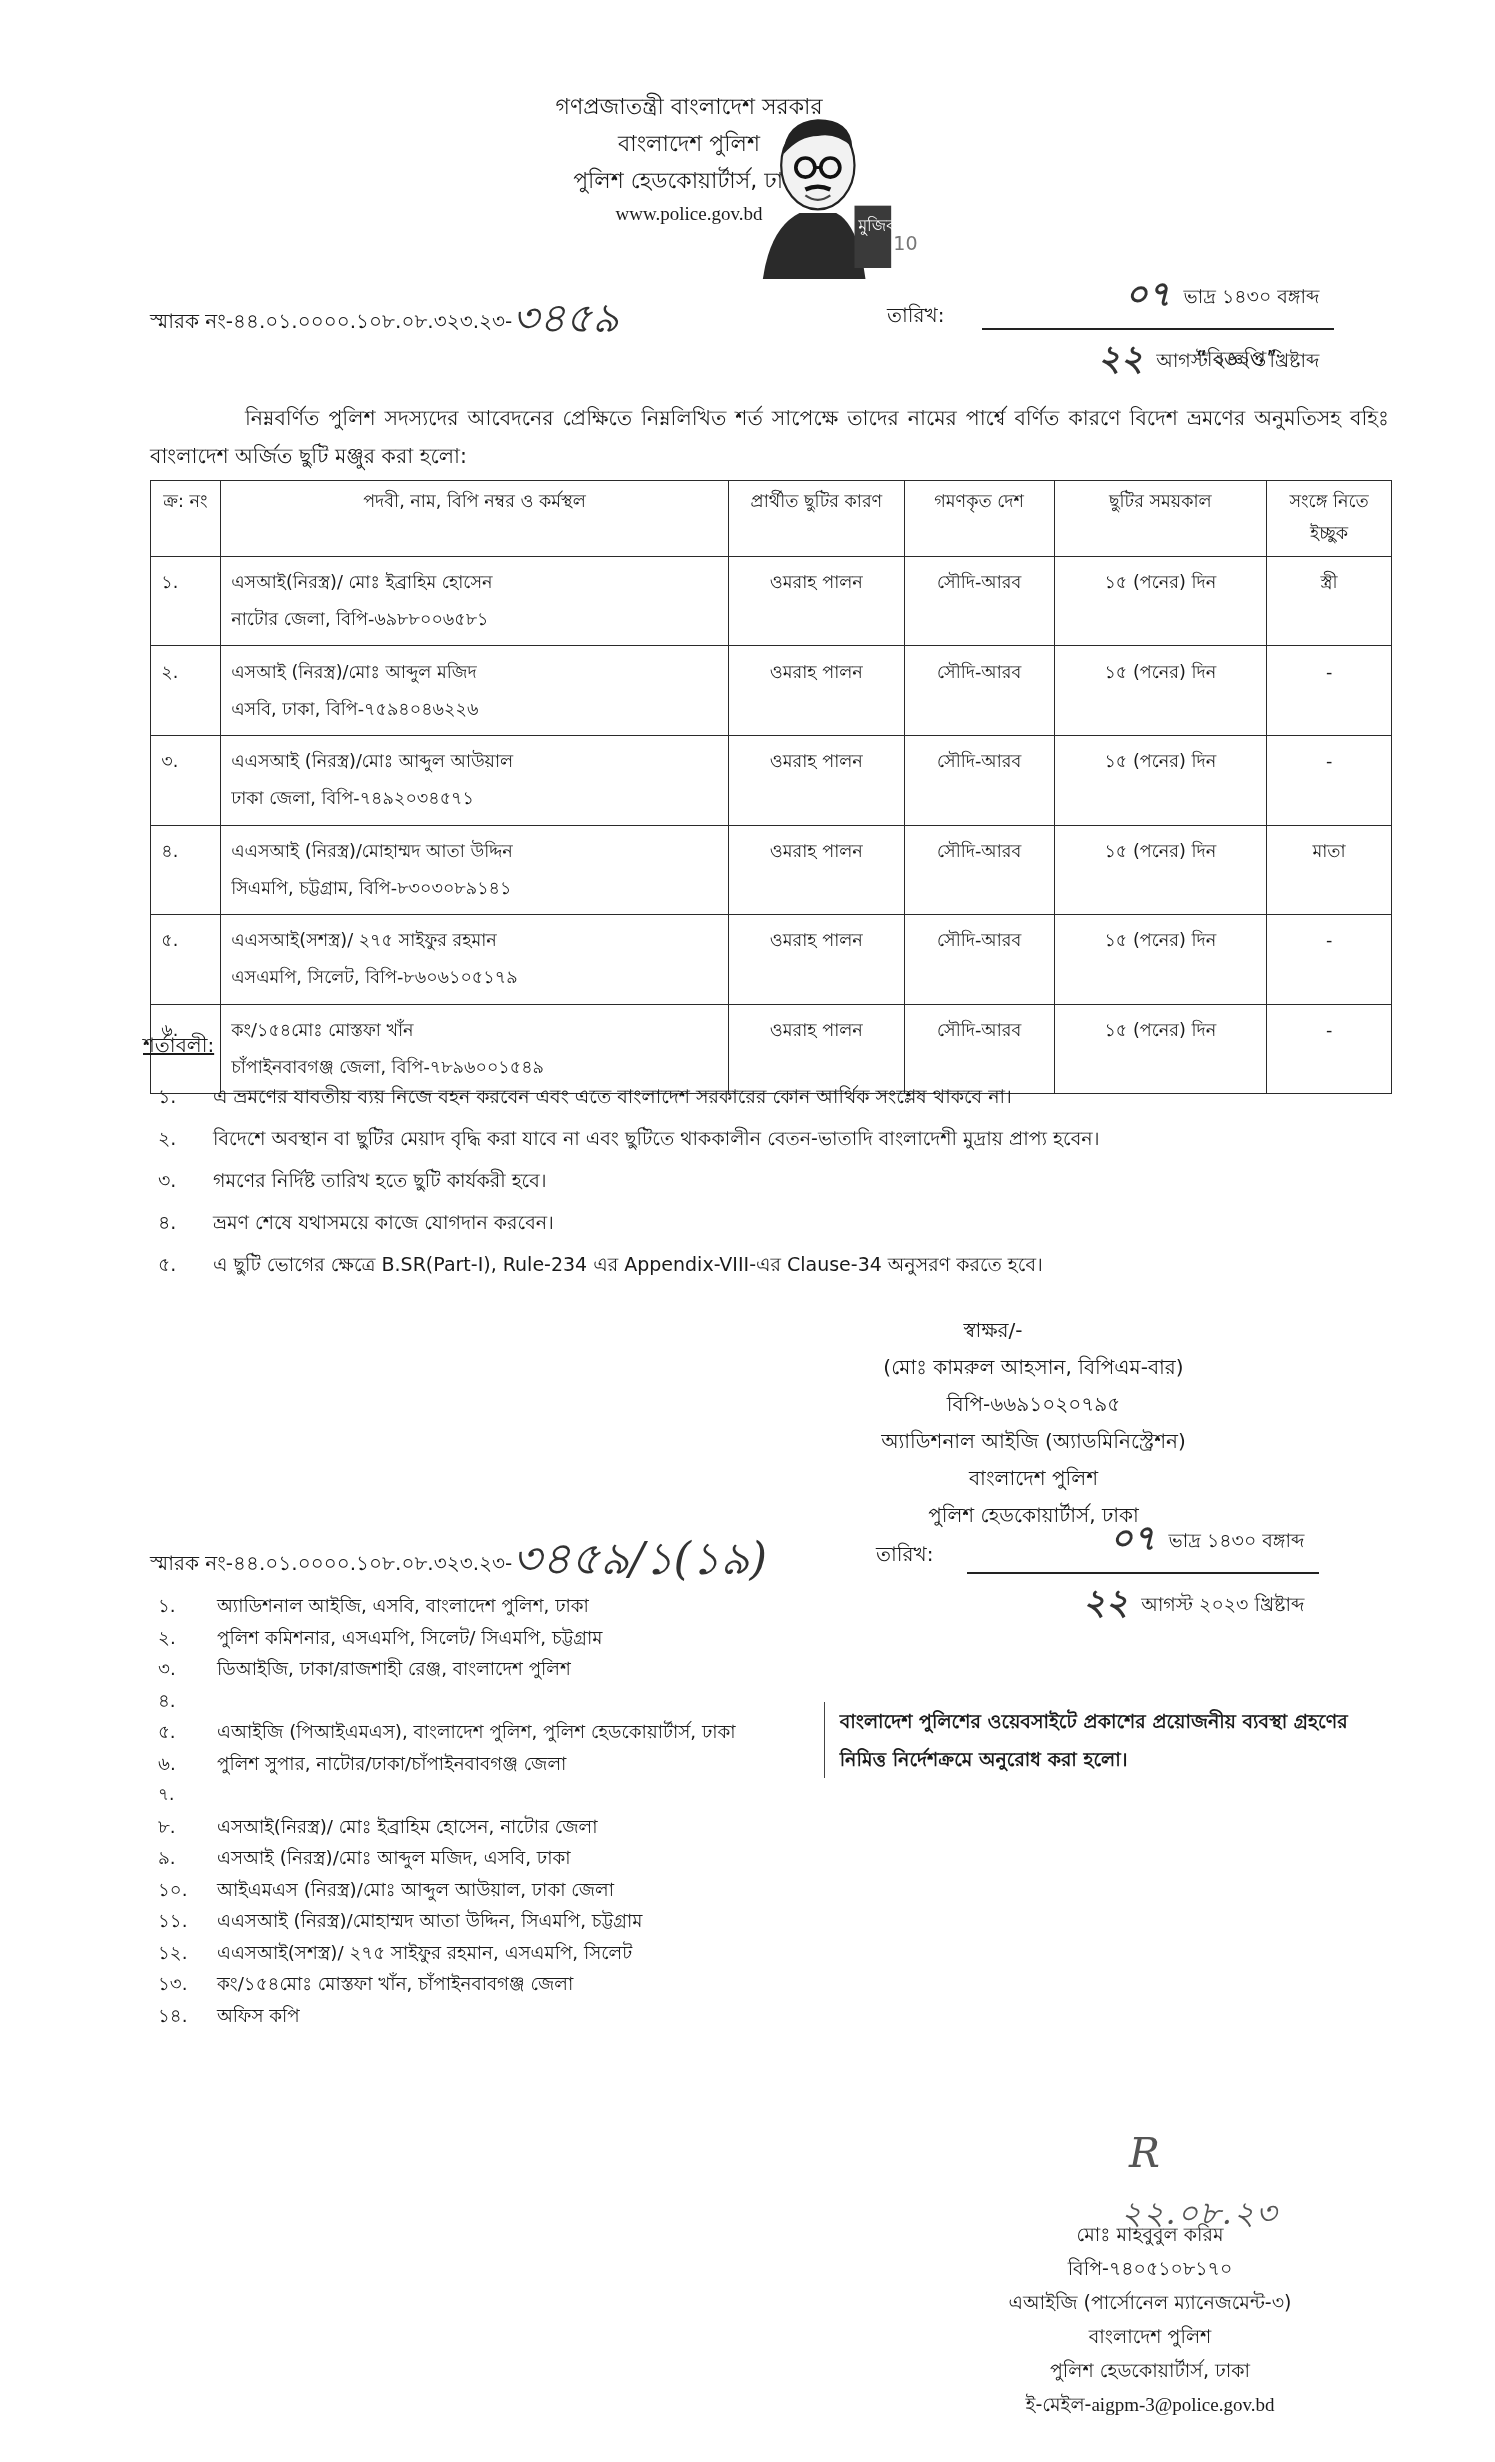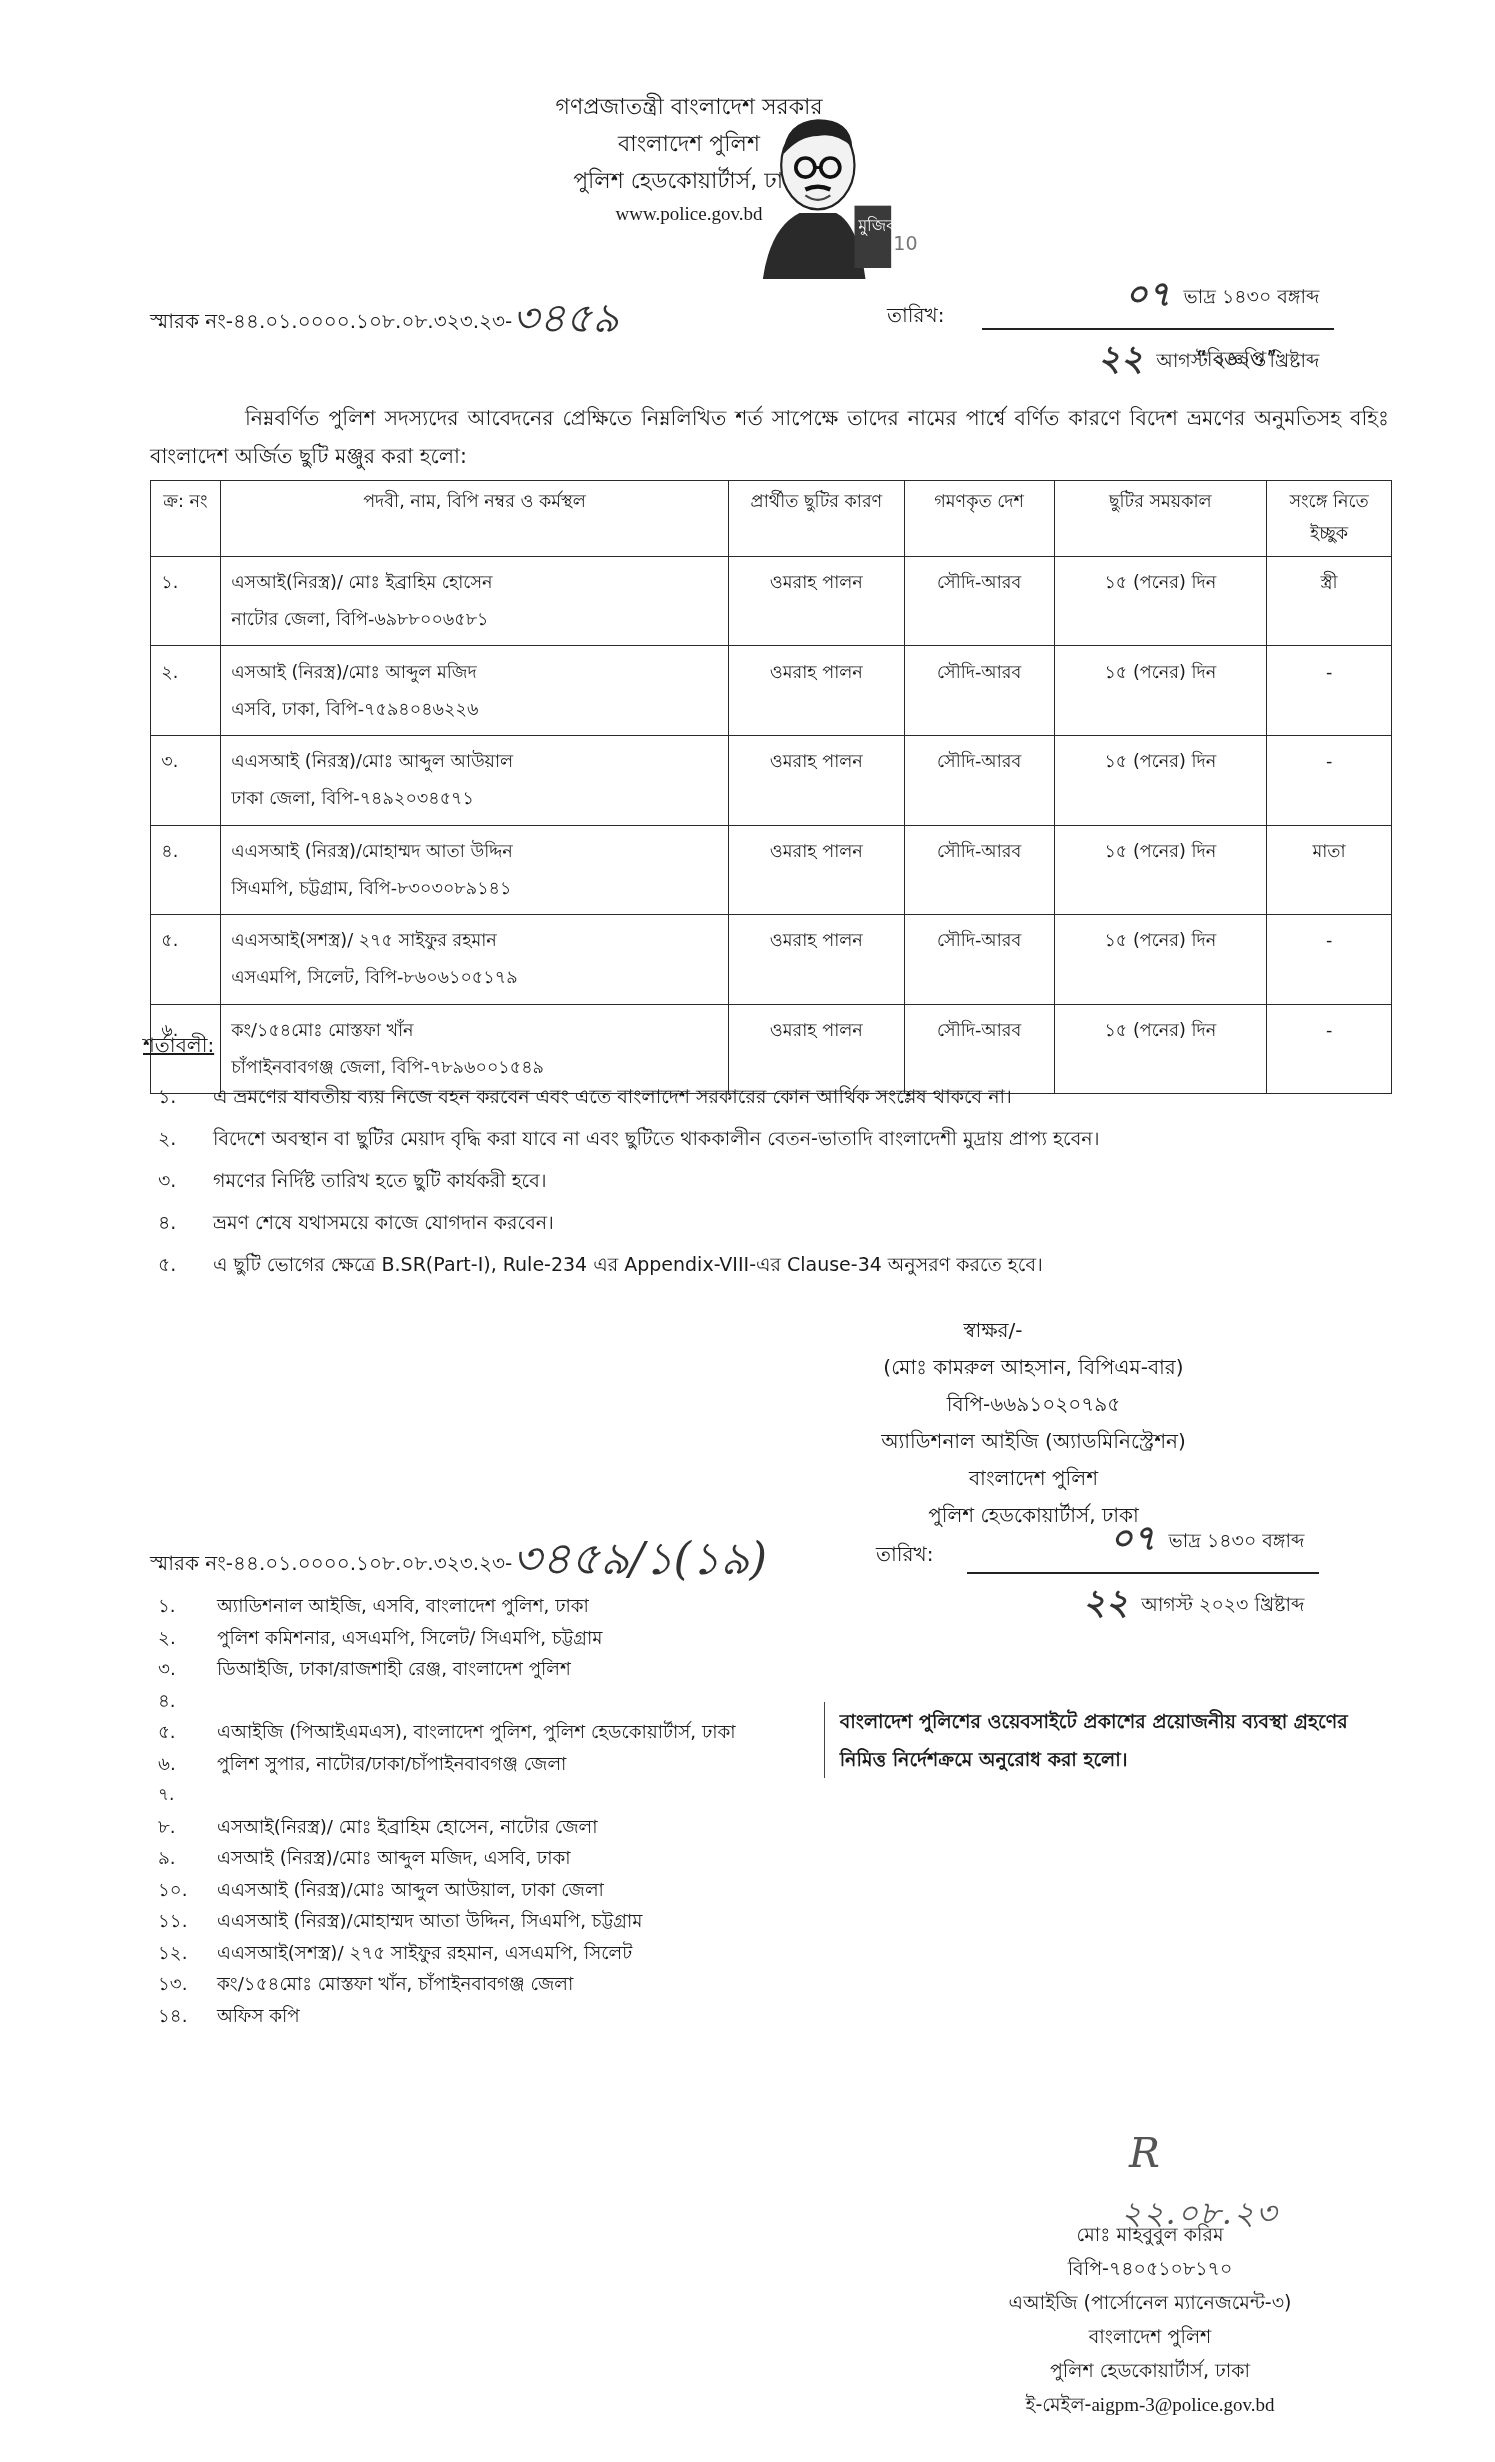--- a/index.html
+++ b/index.html
@@ -268,21 +268,21 @@
   <div class="row">
       <span class="num">৮.</span>
       <span>এসআই(নিরস্ত্র)/ মোঃ ইব্রাহিম হোসেন, নাটোর জেলা</span>
     </div>
   <div class="row">
       <span class="num">৯.</span>
       <span>এসআই (নিরস্ত্র)/মোঃ আব্দুল মজিদ, এসবি, ঢাকা</span>
     </div>
   <div class="row">
       <span class="num">১০.</span>
-      <span>এএসআই (নিরস্ত্র)/মোঃ আব্দুল আউয়াল, ঢাকা জেলা</span>
+      <span>আইএমএস (নিরস্ত্র)/মোঃ আব্দুল আউয়াল, ঢাকা জেলা</span>
     </div>
   <div class="row">
       <span class="num">১১.</span>
       <span>এএসআই (নিরস্ত্র)/মোহাম্মদ আতা উদ্দিন, সিএমপি, চট্টগ্রাম</span>
     </div>
   <div class="row">
       <span class="num">১২.</span>
       <span>এএসআই(সশস্ত্র)/ ২৭৫ সাইফুর রহমান, এসএমপি, সিলেট</span>
     </div>
   <div class="row">

